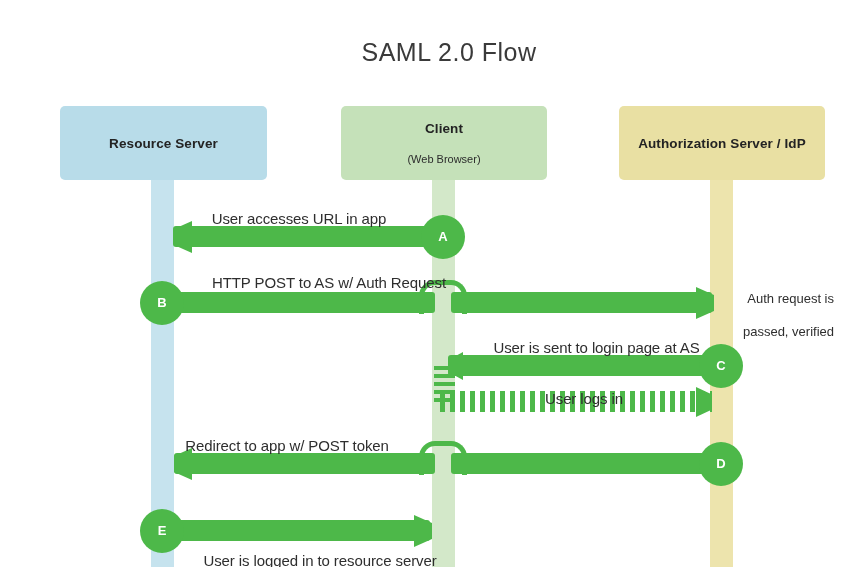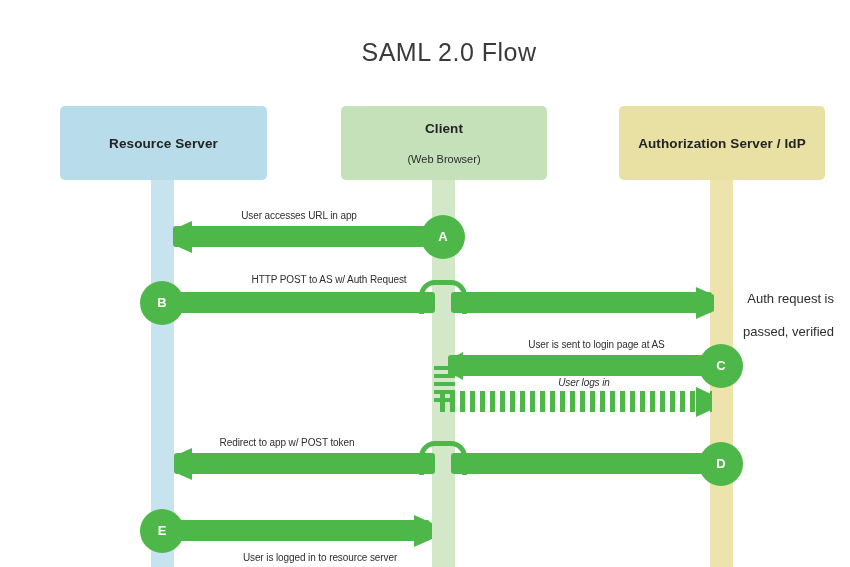--- a/index.html
+++ b/index.html
@@ -47,21 +47,21 @@
            border-left:18px solid var(--arrow-green);}
   .ah-right-sm{border-top:7px solid transparent;border-bottom:7px solid transparent;
            border-left:15px solid var(--arrow-green);}
 
   .hop{position:absolute;width:22px;height:13px;border:5px solid var(--arrow-green);
        border-bottom:none;border-radius:16px 16px 0 0;background:transparent;z-index:3;}
 
   .step{position:absolute;width:28px;height:28px;border-radius:50%;background:var(--arrow-green);
         color:#ffffff;font-size:13px;font-weight:700;text-align:center;line-height:28px;z-index:5;}
 
-  .mlabel{position:absolute;font-size:10px;color:var(--text-dark);text-align:center;
+  .mlabel{position:absolute;font-size:15px;color:var(--text-dark);text-align:center;
           letter-spacing:-.1px;z-index:4;white-space:nowrap;}
   .note{position:absolute;font-size:13px;color:var(--text-dark);text-align:center;
         line-height:16.5px;z-index:4;}
 </style>
 </head>
 <body>
 
 <div class="canvas">
 
   <div class="title">SAML 2.0 Flow</div>
@@ -98,21 +98,21 @@
     <div>Auth request is</div>
     <div>passed, verified</div>
   </div>
 
   <div class="mlabel" style="left:445px;width:255px;top:315px;">User is sent to login page at AS</div>
   <div class="ah ah-left-sm" style="left:420px;top:336px;"></div>
   <div class="mline" style="left:432px;top:339px;width:254px;"></div>
   <div class="step" style="left:683px;top:328px;">C</div>
 
   <div class="dotvert" style="left:418px;top:350px;height:24px;"></div>
-  <div class="mlabel" style="left:460px;width:200px;top:353px;font-style:italic;">User logs in</div>
+  <div class="mlabel" style="left:460px;width:200px;top:366px;">User logs in</div>
   <div class="dotline" style="left:424px;top:375px;width:256px;"></div>
   <div class="ah ah-right-sm" style="left:680px;top:371px;"></div>
 
   <div class="mlabel" style="left:148px;width:230px;top:413px;">Redirect to app w/ POST token</div>
   <div class="ah ah-left" style="left:142px;top:432px;"></div>
   <div class="mline" style="left:158px;top:437px;width:245px;"></div>
   <div class="hop" style="left:403px;top:425px;"></div>
   <div class="mline" style="left:435px;top:437px;width:250px;"></div>
   <div class="step" style="left:683px;top:426px;">D</div>
 

